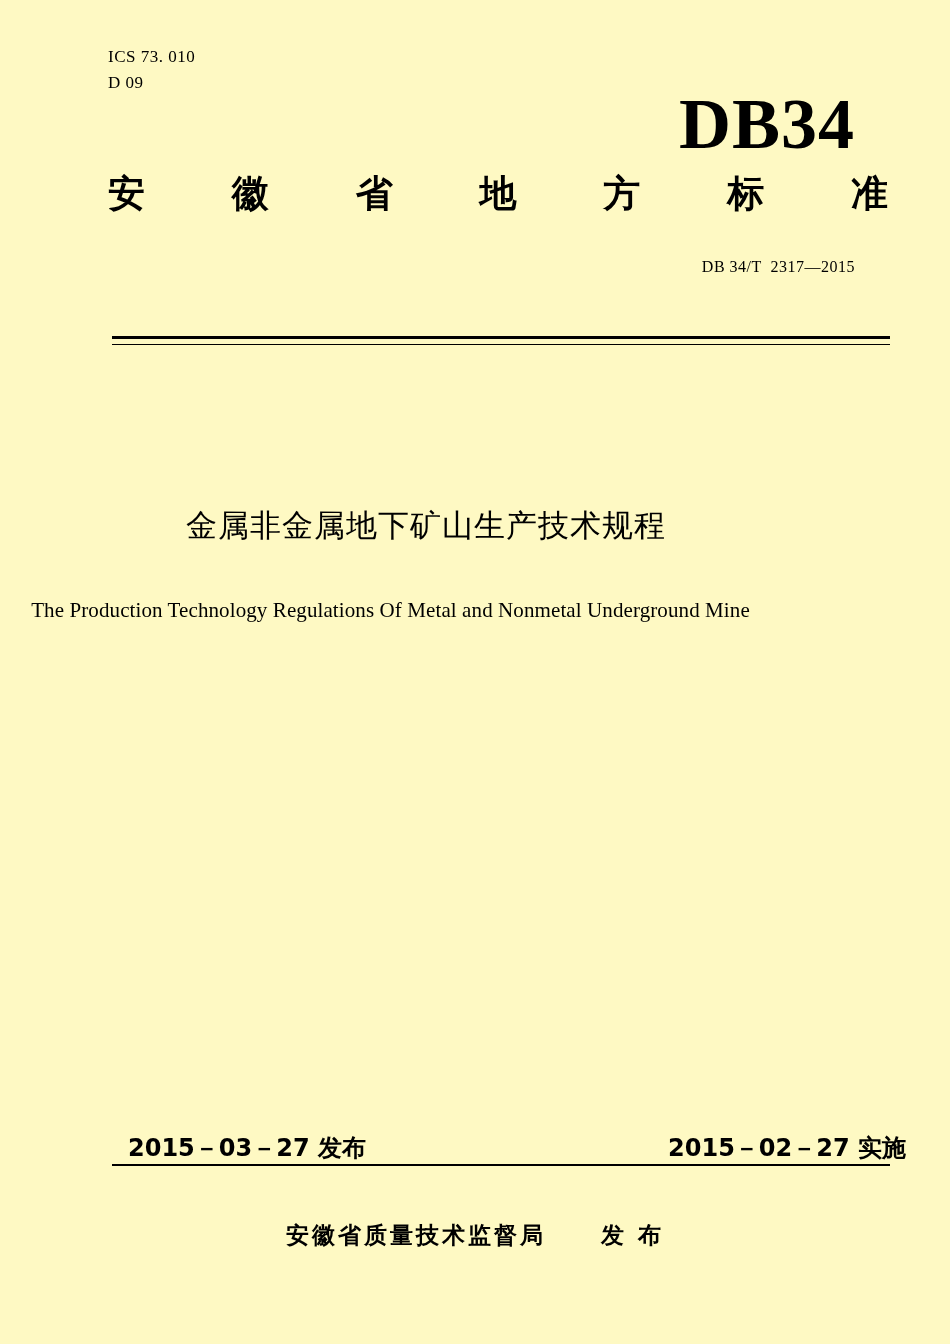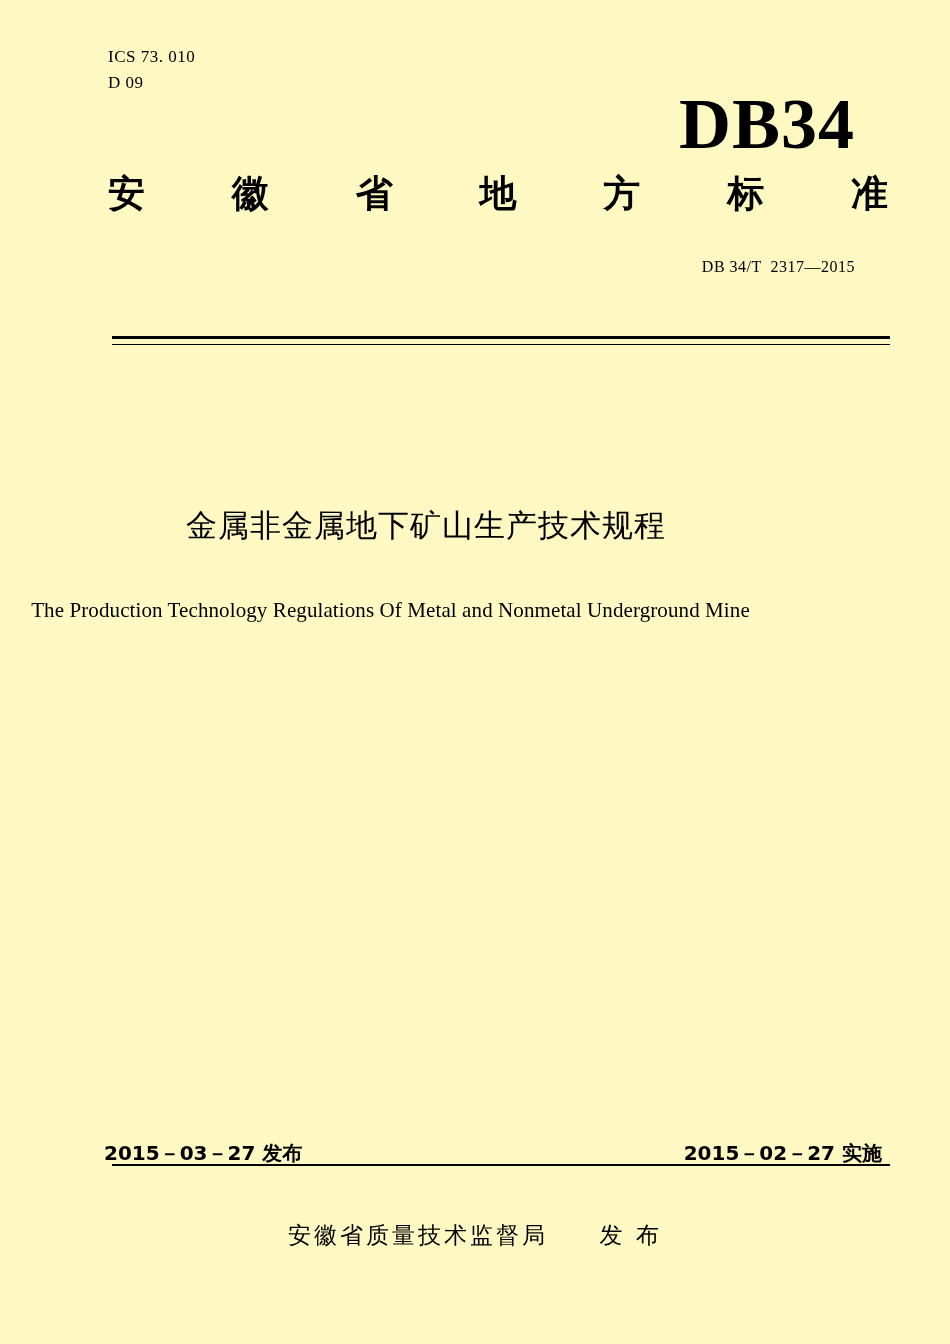--- a/index.html
+++ b/index.html
@@ -111,29 +111,28 @@
     width: 781px;
     text-align: center;
     font-family: "Liberation Serif", "DejaVu Serif", serif;
     font-size: 21px;
     letter-spacing: 0.1px;
   }
 
   
   .date-row {
     position: absolute;
-    left: 104px;
+    left: 128px;
     top: 1132px;
     width: 778px;
     display: flex;
     justify-content: space-between;
     font-family: "DejaVu Sans", "Liberation Sans", sans-serif;
-    font-size: 20px;
+    font-size: 24px;
     font-weight: bold;
-    margin-top: 8px;
   }
   .date-item {
     white-space: pre;
   }
   .date-underline {
     position: absolute;
     left: 112px;
     top: 1164px;
     width: 778px;
     height: 2px;
@@ -141,21 +140,21 @@
   }
 
   
   .issuer {
     position: absolute;
     left: 0;
     top: 1220px;
     width: 950px;
     text-align: center;
     font-family: "DejaVu Sans", "Liberation Sans", sans-serif;
-    font-weight: normal;
+    font-weight: bold;
     font-size: 23px;
     letter-spacing: 3px;
     white-space: pre;
   }
 </style>
 </head>
 <body>
 
 <div class="page">
 

